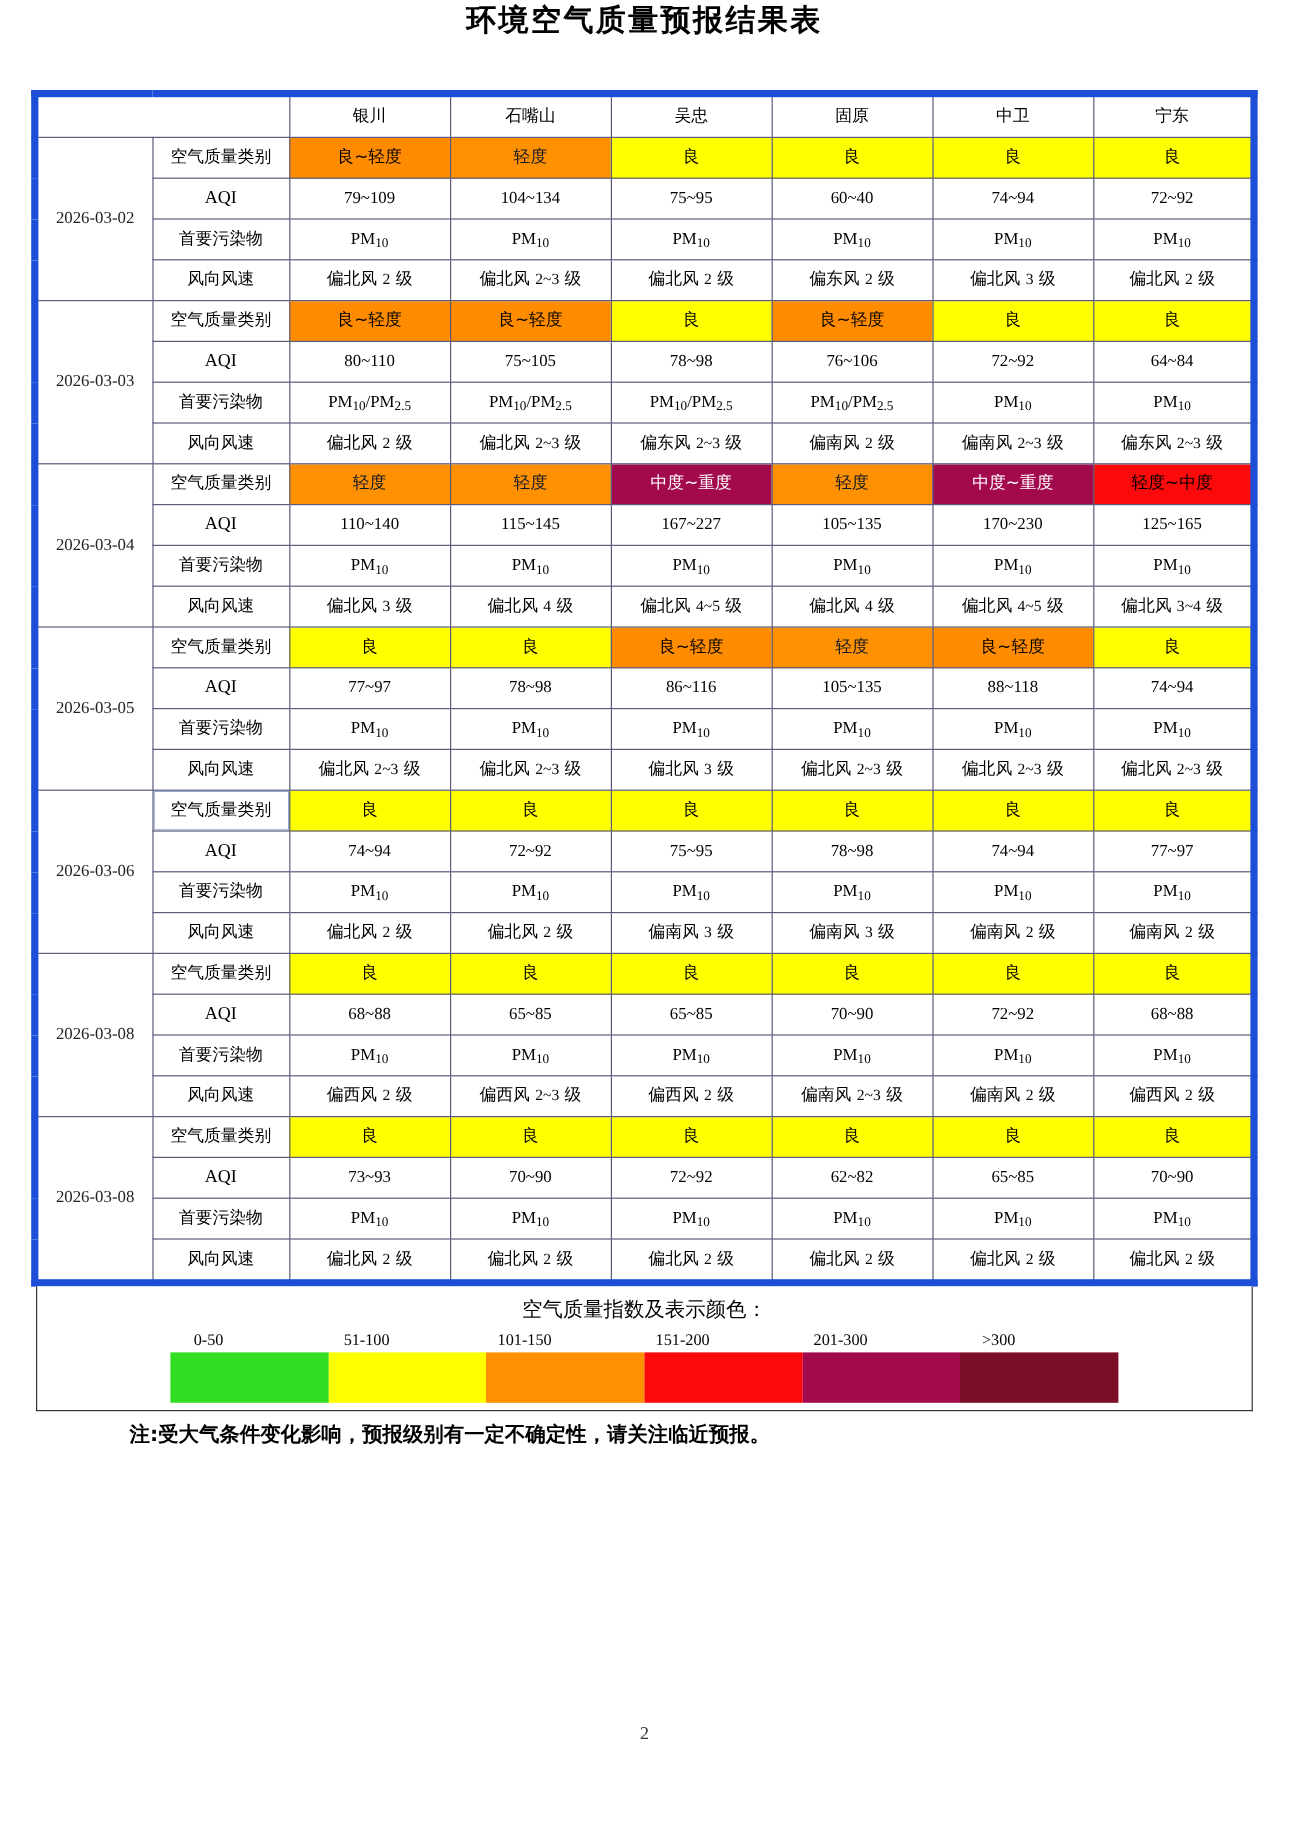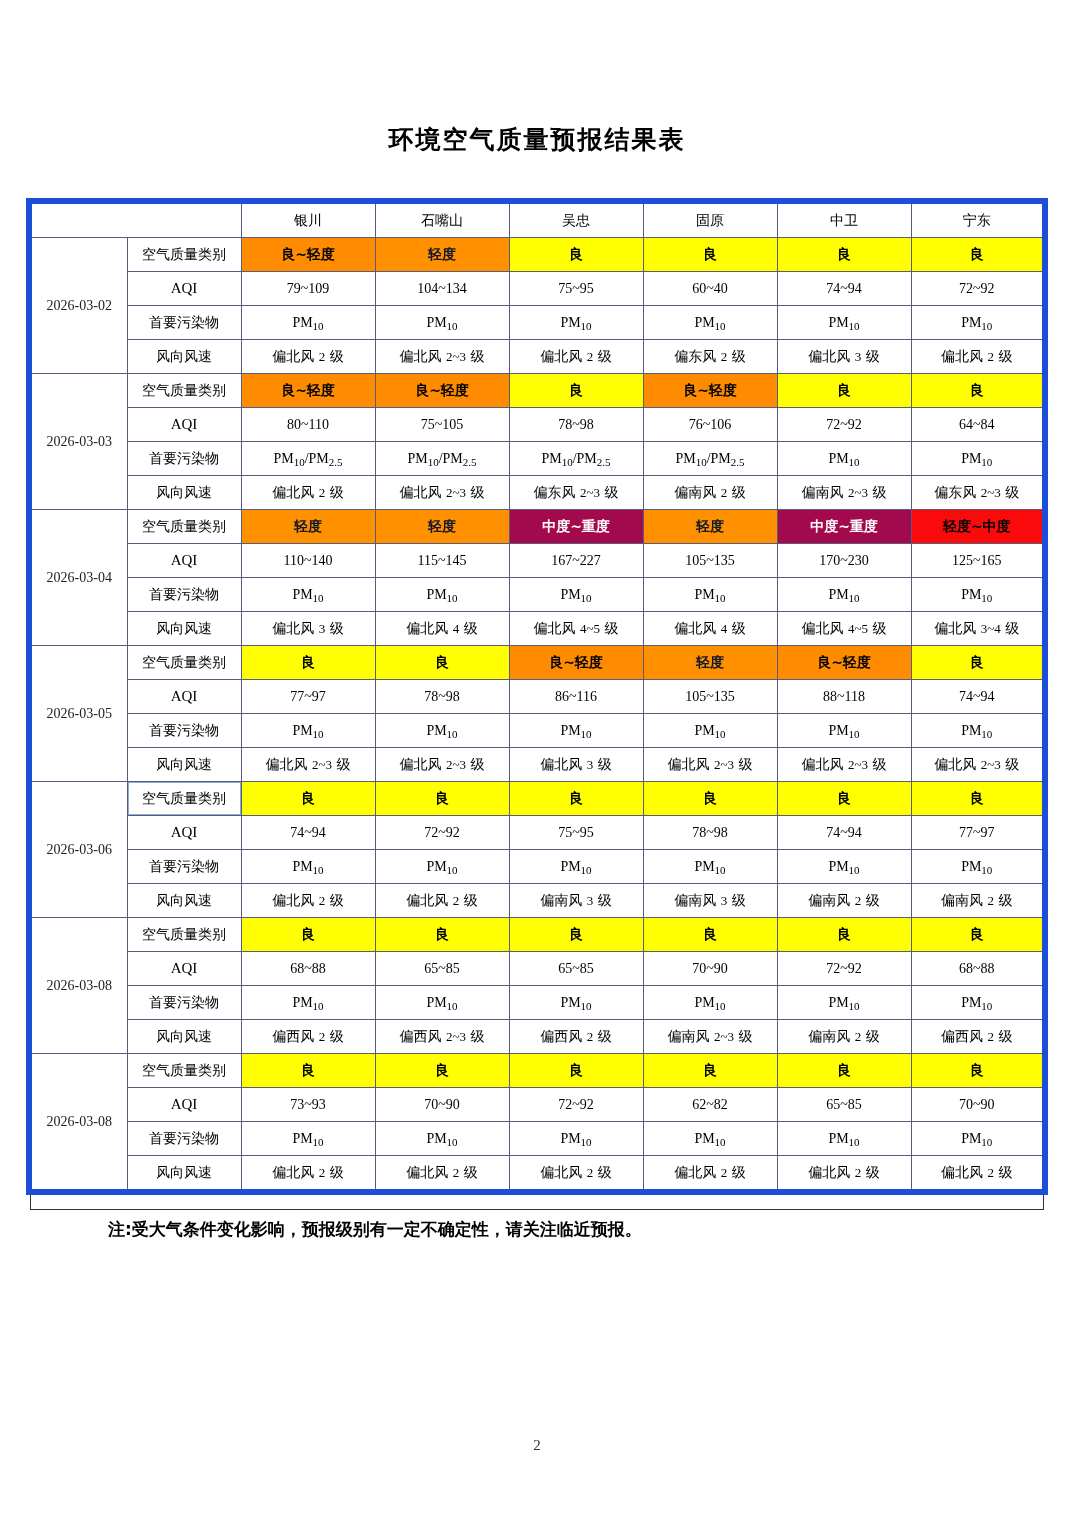--- a/index.html
+++ b/index.html
@@ -21,21 +21,20 @@
     position: relative;
     box-sizing: border-box;
     padding: 0;
   }
   .doc-title {
     text-align: center;
     font-size: 25px;
     font-weight: bold;
     letter-spacing: 2px;
     margin: 0;
-    padding-top: 123px;
     font-family: "Liberation Serif", "DejaVu Serif", serif;
   }
 
   table.aqi {
     border-collapse: collapse;
     table-layout: fixed;
     width: 1014px;
     margin: 0 auto;
     margin-top: 42px;
     border: 6px solid #1d4ed8;
@@ -75,21 +74,21 @@
     font-family: "Liberation Serif", "DejaVu Serif", serif;
     font-size: 15px;
     margin-top: 40px;
   }
   td.row-label.sel {
     box-shadow: inset 0 0 0 1px #8ea9d8;
   }
   td.cat-cell {
     font-size: 18px;
     font-family: "DejaVu Sans", "Liberation Sans", sans-serif;
-    font-weight: bold;
+    font-weight: normal;
   }
   td.cat-cell.lvl-liang { background: #FFFF00; color: #000; }
   td.cat-cell.lvl-liangqing { background: #FF8C00; color: #000; }
   td.cat-cell.lvl-qing { background: #FF9000; color: #0f172a; }
   td.cat-cell.lvl-qingzhong { background: #FA0A0A; color: #000; }
   td.cat-cell.lvl-zhongzhong { background: #A30A4E; color: #fff; }
   td.aqi-cell {
     font-size: 16px;
     font-family: "Liberation Serif", "DejaVu Serif", serif;
   }
@@ -459,19 +458,38 @@
           <td class="wind-cell">偏北风 <span class="lvl">2</span> 级</td>
           <td class="wind-cell">偏北风 <span class="lvl">2</span> 级</td>
           <td class="wind-cell">偏北风 <span class="lvl">2</span> 级</td>
           <td class="wind-cell">偏北风 <span class="lvl">2</span> 级</td>
           <td class="wind-cell">偏北风 <span class="lvl">2</span> 级</td>
         </tr>
       </tbody>
   </table>
 
   <div class="legend-box">
+    <div class="legend-title">空气质量指数及表示颜色：</div>
+    <div class="legend-scale">
+      <div class="legend-labels" id="legend-labels">
+          <div class="ll">0-50</div>
+          <div class="ll">51-100</div>
+          <div class="ll">101-150</div>
+          <div class="ll">151-200</div>
+          <div class="ll">201-300</div>
+          <div class="ll">&gt;300</div>
+        </div>
+      <div class="legend-bars" id="legend-bars">
+          <div class="lb" style="background: rgb(51, 221, 34);"></div>
+          <div class="lb" style="background: rgb(255, 255, 0);"></div>
+          <div class="lb" style="background: rgb(255, 144, 0);"></div>
+          <div class="lb" style="background: rgb(250, 10, 10);"></div>
+          <div class="lb" style="background: rgb(163, 10, 78);"></div>
+          <div class="lb" style="background: rgb(123, 14, 40);"></div>
+        </div>
+    </div>
   </div>
 
   <div class="note">注:受大气条件变化影响，预报级别有一定不确定性，请关注临近预报。</div>
 
   <div class="page-number">2</div>
 
 </div>
 
 </body></html>

